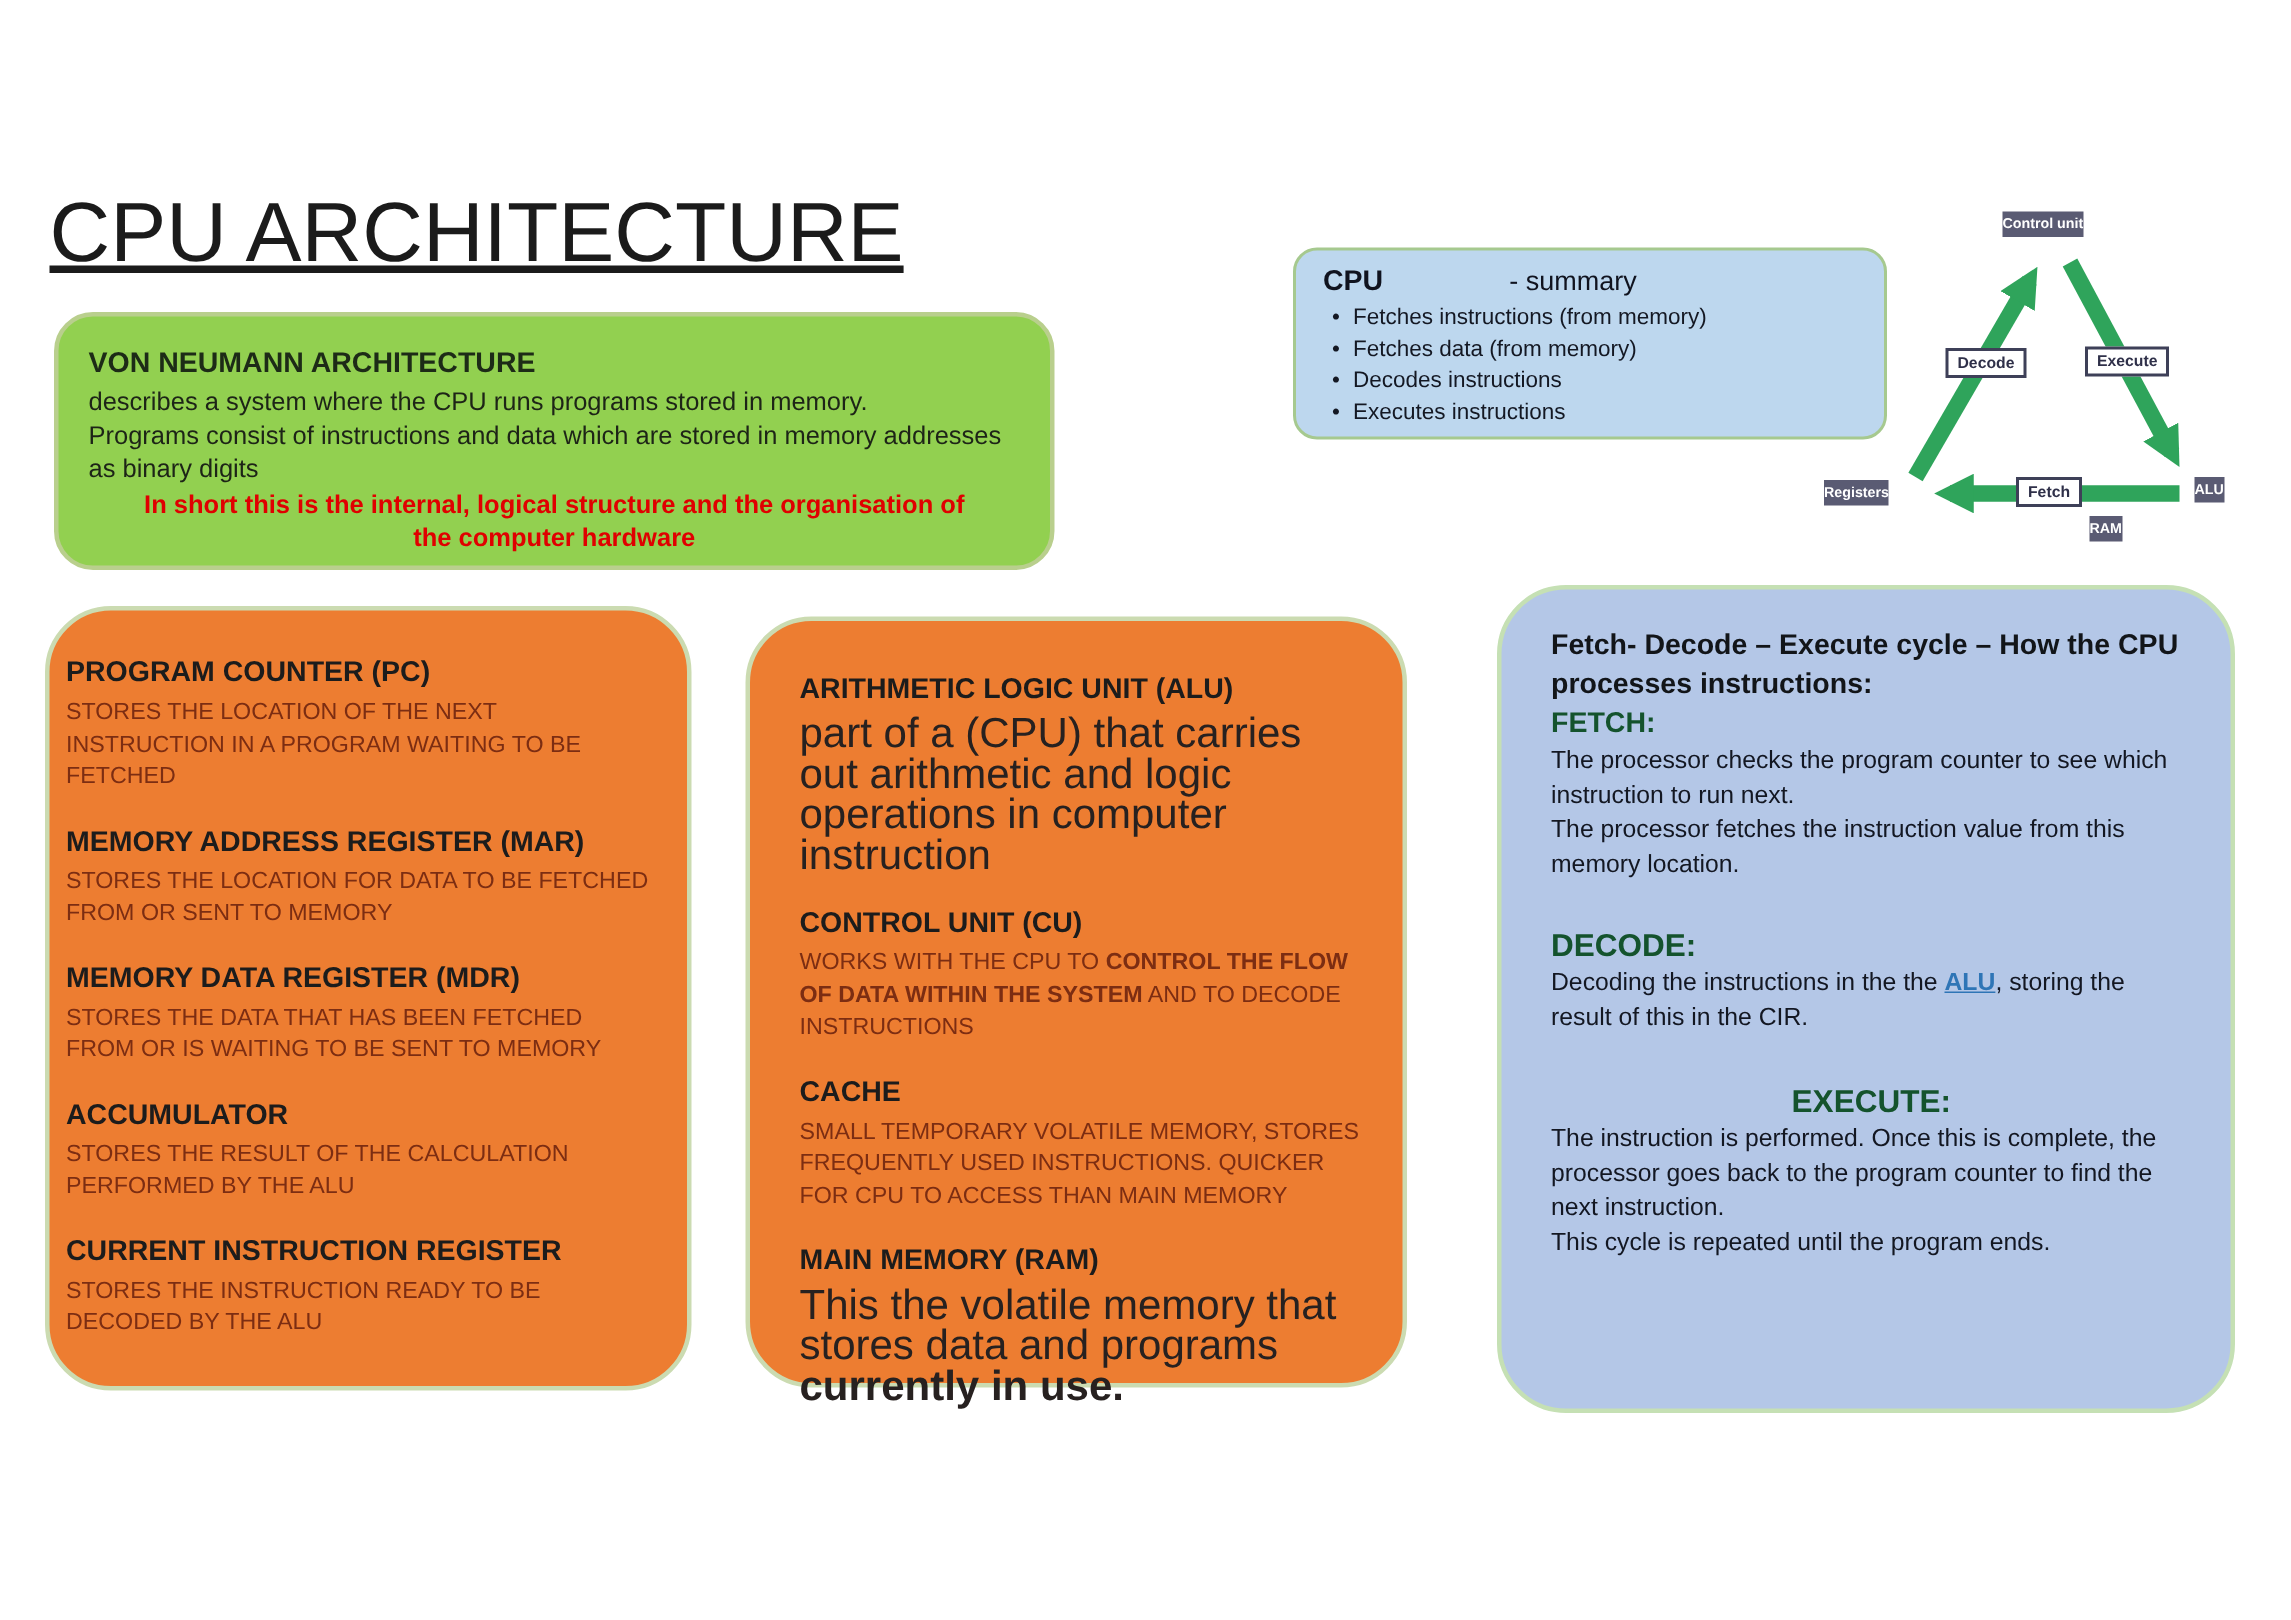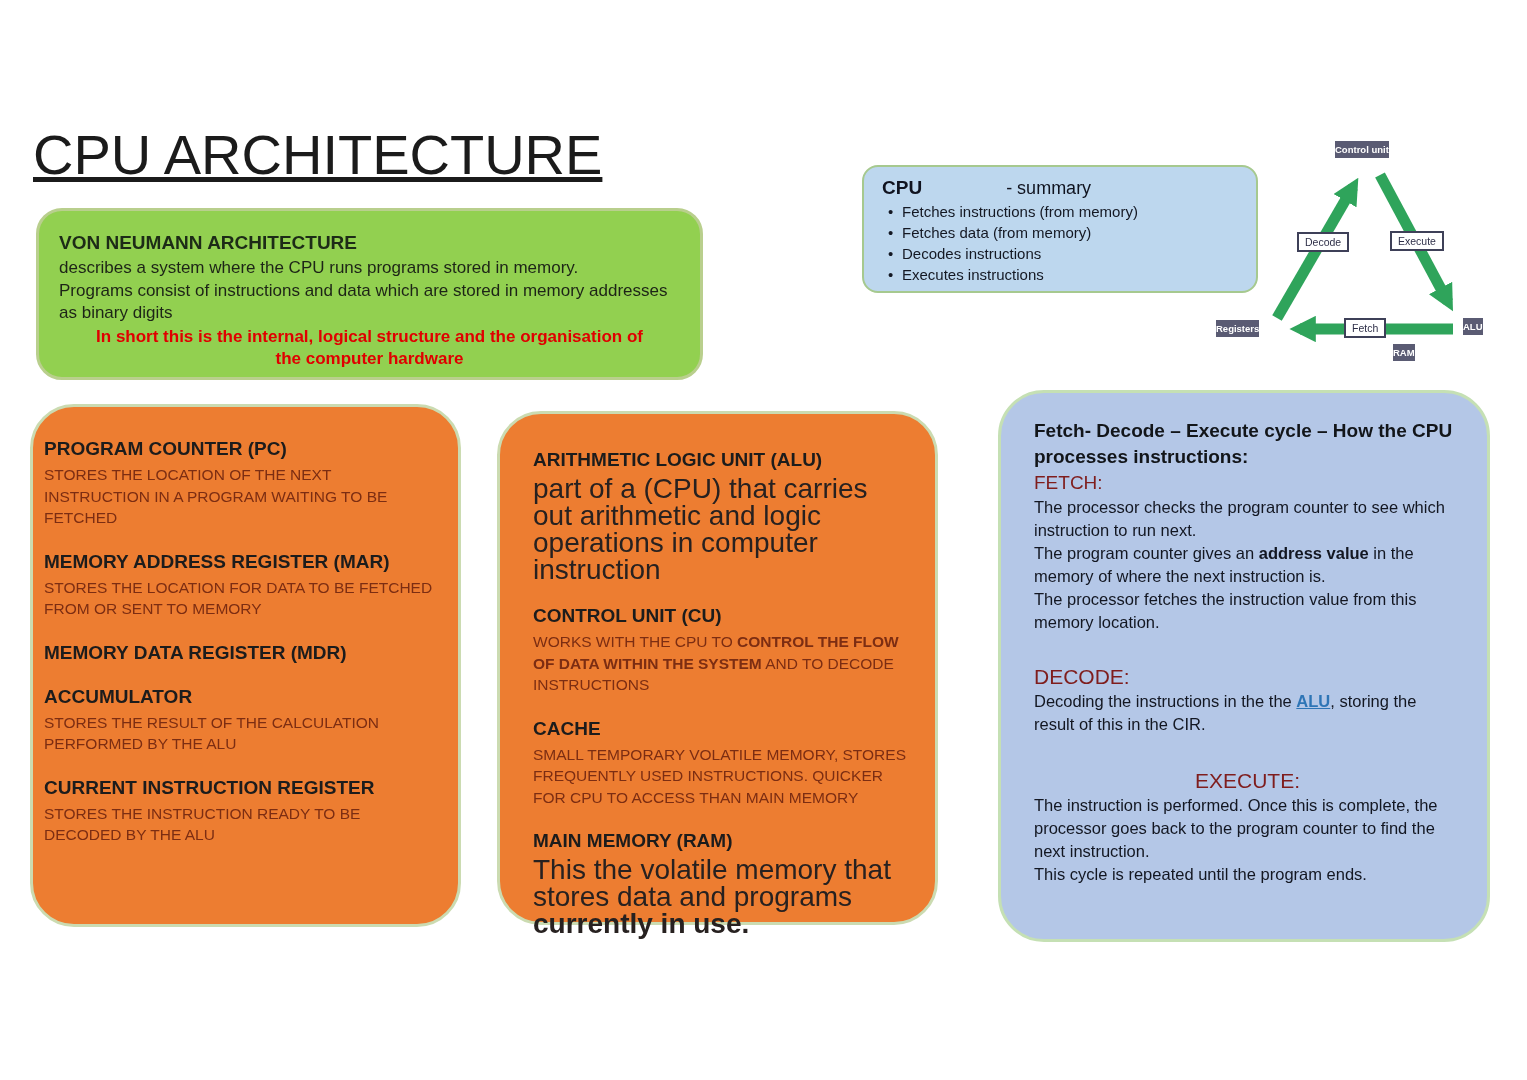--- a/index.html
+++ b/index.html
@@ -39,21 +39,21 @@
   .sum-bullet { display:flex; font-size:15px; color:#141823; line-height:21px; }
   .sum-bullet .dot { width:14px; margin-left:6px; flex:none; }
   
   .diagram-svg { position:absolute; left:1210px; top:130px; width:300px; height:240px; }
   .nodelbl {
     position:absolute; background:#5a5b73; color:#ffffff;
     font-size:9.5px; font-weight:700; padding:3px 0; white-space:nowrap;
   }
   .steplbl {
     position:absolute; background:#ffffff; border:2px solid #3e4058; color:#2f3049;
-    font-size:10.5px; font-weight:400; padding:2px 6px; white-space:nowrap;
+    font-size:10.5px; font-weight:700; padding:2px 6px; white-space:nowrap;
   }
   .lbl-control  { left:1335px; top:141px; }
   .lbl-registers{ left:1216px; top:320px; }
   .lbl-alu      { left:1463px; top:318px; }
   .lbl-ram      { left:1393px; top:344px; }
   .lbl-decode   { left:1297px; top:232px; }
   .lbl-execute  { left:1390px; top:231px;text-align:right; }
   .lbl-fetch    { left:1344px; top:318px; }
   
   .orange-box {
@@ -65,21 +65,21 @@
   .sec-title { font-size:19px; font-weight:700; color:#1c1c1c; margin-bottom:4px; }
   .sec-body  { font-size:15.5px; color:#7c2d12; line-height:21.5px; max-width:398px; }
   .sec-body-big { font-size:28px; color:#272120; line-height:27px; max-width:400px; }
   
   .fde-box {
     left:998px; top:390px; width:492px; height:552px;
     background:#B4C7E7; border:3px solid #c5e0b4; border-radius:46px;
     padding:25px 26px 0 33px;
   }
   .fde-heading { font-size:19px; font-weight:700; color:#121519; line-height:26px; }
-  .fde-sub { font-size:19px; font-weight:400; color:#7f1d1d; line-height:26px; }
+  .fde-sub { font-size:19px; font-weight:700; color:#14532d; line-height:26px; }
   .fde-sub.big { font-size:21px; }
   .gap-decode { margin-top:30px; }
   .gap-execute { margin-top:32px;text-align:center; }
   .fde-box p { font-size:16.5px; color:#131722; line-height:23px; }
 </style>
 </head>
 <body>
 
 <div id="slide">
 
@@ -140,20 +140,21 @@
     <div class="sec">
       <div class="sec-title">PROGRAM COUNTER (PC)</div>
       <div class="sec-body">STORES THE LOCATION OF THE NEXT INSTRUCTION IN A PROGRAM WAITING TO BE FETCHED</div>
     </div>
     <div class="sec">
       <div class="sec-title">MEMORY ADDRESS REGISTER (MAR)</div>
       <div class="sec-body">STORES THE LOCATION FOR DATA TO BE FETCHED FROM OR SENT TO MEMORY</div>
     </div>
     <div class="sec">
       <div class="sec-title">MEMORY DATA REGISTER (MDR)</div>
+      <div class="sec-body">STORES THE DATA THAT HAS BEEN FETCHED FROM OR IS WAITING TO BE SENT TO MEMORY</div>
     </div>
     <div class="sec">
       <div class="sec-title">ACCUMULATOR</div>
       <div class="sec-body">STORES THE  RESULT OF THE CALCULATION PERFORMED BY THE ALU</div>
     </div>
     <div class="sec">
       <div class="sec-title">CURRENT INSTRUCTION REGISTER</div>
       <div class="sec-body">STORES THE INSTRUCTION  READY TO BE DECODED BY THE ALU</div>
     </div>
   </section>
@@ -174,21 +175,20 @@
     <div class="sec">
       <div class="sec-title">MAIN MEMORY (RAM)</div>
       <div class="sec-body-big"><span>This the volatile memory that stores data and programs </span><span style="font-weight: 700;">currently in use.</span></div>
     </div>
   </section>
 
   <section class="box fde-box">
     <div class="fde-heading">Fetch- Decode – Execute cycle – How the CPU processes instructions:</div>
     <div class="fde-sub">FETCH:</div>
     <p>The processor checks the program counter to see which instruction to run next.</p>
-    <p><span>The program counter gives an </span><span style="font-weight: 700;">address value</span><span> in the memory of where the next instruction is.</span></p>
     <p>The processor fetches the instruction value from this memory location.</p>
     <div class="fde-sub big gap-decode">DECODE:</div>
     <p><span>Decoding the instructions in the the </span><span style="font-weight: 700; text-decoration: underline; color: rgb(46, 117, 182);">ALU</span><span>, storing the result of this in the CIR.</span></p>
     <div class="fde-sub big gap-execute">EXECUTE:</div>
     <p>The instruction is performed. Once this is complete, the processor goes back to the program counter to find the next instruction.</p>
     <p>This cycle is repeated until the program ends.</p>
   </section>
 
 </div>
 

